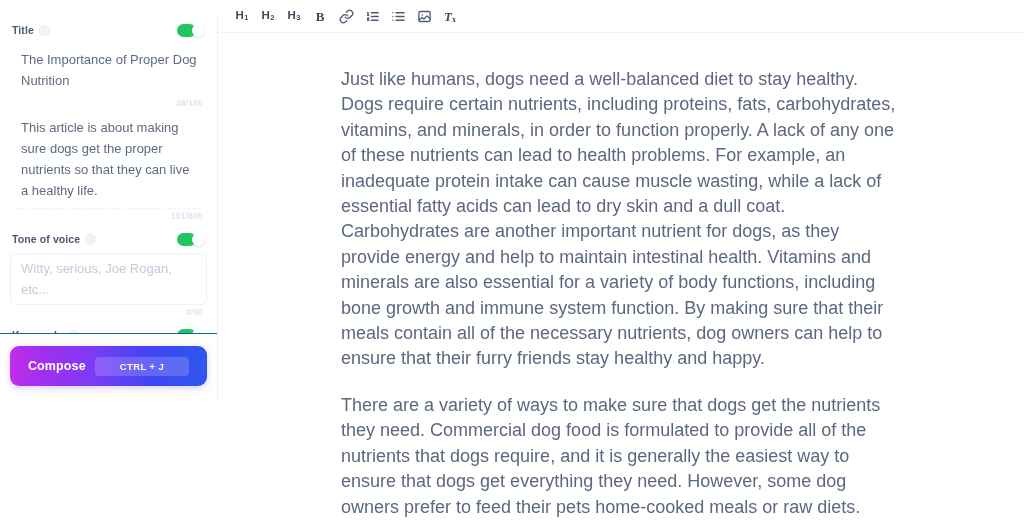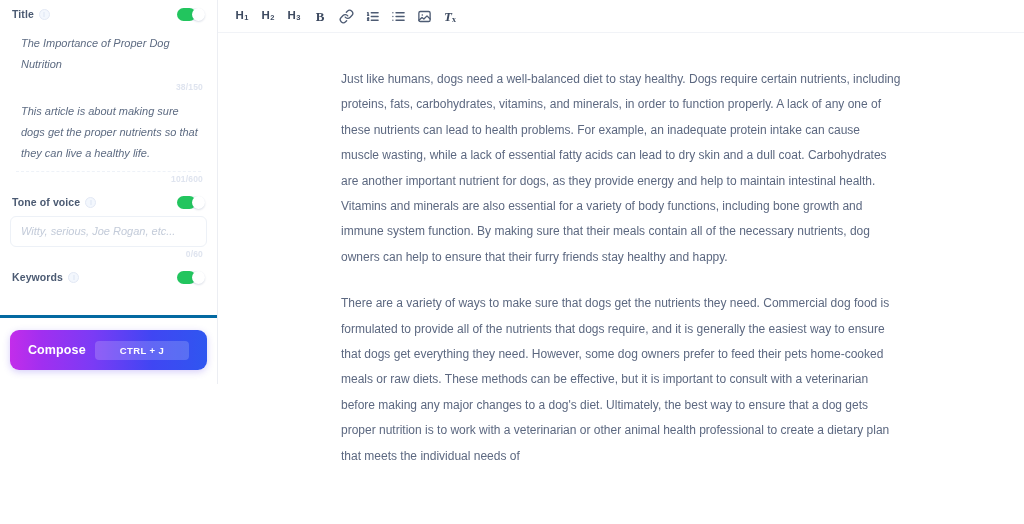--- a/index.html
+++ b/index.html
@@ -24,20 +24,21 @@
   
   .sidebar {
     position: relative;
     width: 218px;
     height: 384px;
     flex: 0 0 218px;
     background: #ffffff;
     border-right: 1px solid #eceef3;
     display: flex;
     flex-direction: column;
+    margin-top: 16px;
   }
 
   .sidebar-scroll {
     flex: 1 1 auto;
     overflow: hidden;
     padding: 0;
   }
 
   .field-block {
     padding: 0 10px;
@@ -104,26 +105,25 @@
     width: 13px;
     height: 13px;
     border-radius: 50%;
     background: #ffffff;
     box-shadow: 0 1px 2px rgba(60,80,120,0.18);
   }
 
   .field-input {
     min-height: 30px;
     padding: 4px 8px 4px 10px;
-    font-size: 11px;
+    font-size: 13px;
     line-height: 21px;
     color: #5d6b82;
     border-radius: 6px;
     border: 1px solid transparent;
-    font-style: italic;
   }
   .field-input.boxed {
     border: 1px solid #edf1f7;
   }
   .field-input.placeholder {
     color: #c3cbd9;
   }
   .field-input.tall { min-height: 44px; }
 
   .counter-row {
@@ -185,21 +185,21 @@
     cursor: pointer;
   }
   .ol-btn.selected {
     color: #6366f1;
     background: #eceaff;
     border: 1px solid #8b8ef5;
   }
 
   .sidebar-bottom {
     flex: 0 0 auto;
-    border-top: 3px solid #0369a1;
+    border-top: 1px solid #0369a1;
     padding: 12px 10px 14px 10px;
   }
 
   .compose-btn {
     position: relative;
     height: 40px;
     border-radius: 9px;
     background: linear-gradient(90deg, #c32dea 0%, #a12ff0 16%, #7b3bf5 42%, #4046f3 72%, #2f56f0 100%);
     display: flex;
     align-items: center;
@@ -304,21 +304,21 @@
     position: relative;
   }
 
   .doc-body {
     max-width: 560px;
     margin: 0 auto;
     padding: 34px 0 0 0;
   }
 
   .doc-p {
-    font-size: 12px;
+    font-size: 18px;
     line-height: 25.4px;
     color: #5c6880;
     margin-bottom: 21px;
     text-align: left;
   }
 </style>
 </head>
 <body>
 
 <div id="app">

